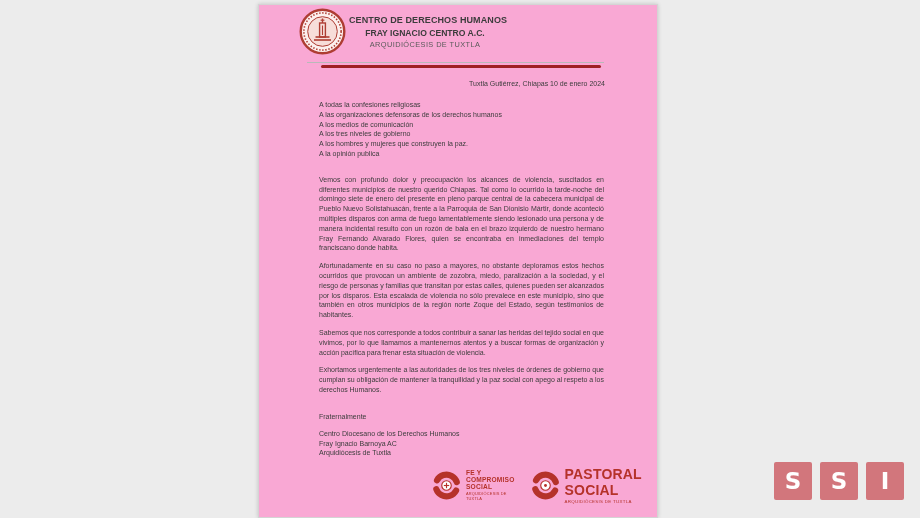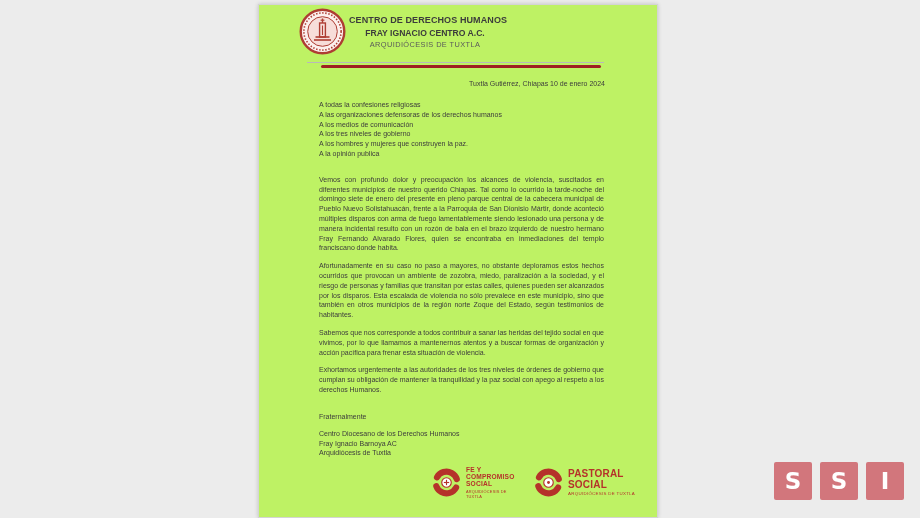--- a/index.html
+++ b/index.html
@@ -6,21 +6,21 @@
   html,body { width:920px; height:518px; }
   body {
     background:#ececec;
     font-family:"Liberation Sans", sans-serif;
     position:relative;
     overflow:hidden;
   }
   .page {
     position:absolute; left:258px; top:4px;
     width:400px; height:514px;
-    background:#bef264;
+    background:#f9a8d4;
     border:1px solid #d4d4d4;
     box-shadow:0 0 4px rgba(0,0,0,0.18);
   }
   
   .letterhead { display:flex; align-items:flex-start; padding:3px 0 0 40px; }
   .seal { width:47px; height:47px; flex:0 0 auto; }
   .org-lines { margin-left:3px; padding-top:7px; width:152px; text-align:center; white-space:nowrap; color:#3c3c3c; }
   .org1 { font-weight:bold; font-size:9px; letter-spacing:0.1px; }
   .org2 { font-weight:bold; font-size:8.6px; margin-top:2.5px; }
   .org3 { font-size:7.4px; color:#5a5a5a; margin-top:2.5px; letter-spacing:0.4px; }
@@ -39,21 +39,21 @@
   .bodytext p:first-child { margin-top:16px; }
   .closing   { margin:18px 0 0 60px; font-size:7px; color:#3c3c3c; }
   .signature { margin:9px 0 0 60px; font-size:7px; line-height:9.8px; color:#3c3c3c; }
   
   .footer-logos { display:flex; align-items:center; margin:8px 0 0 172px; gap:15px; }
   .flogo { display:flex; align-items:center; gap:4px; }
   .flogo svg { width:31px; height:31px; flex:0 0 auto; }
   .flogo-text { color:#b5322a; }
   .fl1-a { font-size:6.6px; font-weight:bold; line-height:7px; letter-spacing:0.2px; }
   .fl1-sub { font-size:3.9px; letter-spacing:0.2px; margin-top:1.5px; color:#b5322a; }
-  .fl2-a { font-size:10px; font-weight:bold; letter-spacing:0.2px; }
+  .fl2-a { font-size:14px; font-weight:bold; letter-spacing:0.2px; }
   .fl2-sub { font-size:4.4px; letter-spacing:0.3px; margin-top:1px; color:#b5322a; }
   
   .watermark { position:absolute; left:774px; top:462px; display:flex; gap:8px; }
   .wm-square {
     width:38px; height:38px; background:#d2767c; border-radius:2px;
     color:#fff; font-weight:bold; font-size:23px;
     display:flex; align-items:center; justify-content:center;
     font-family:"DejaVu Sans", sans-serif;
   }
 </style>

